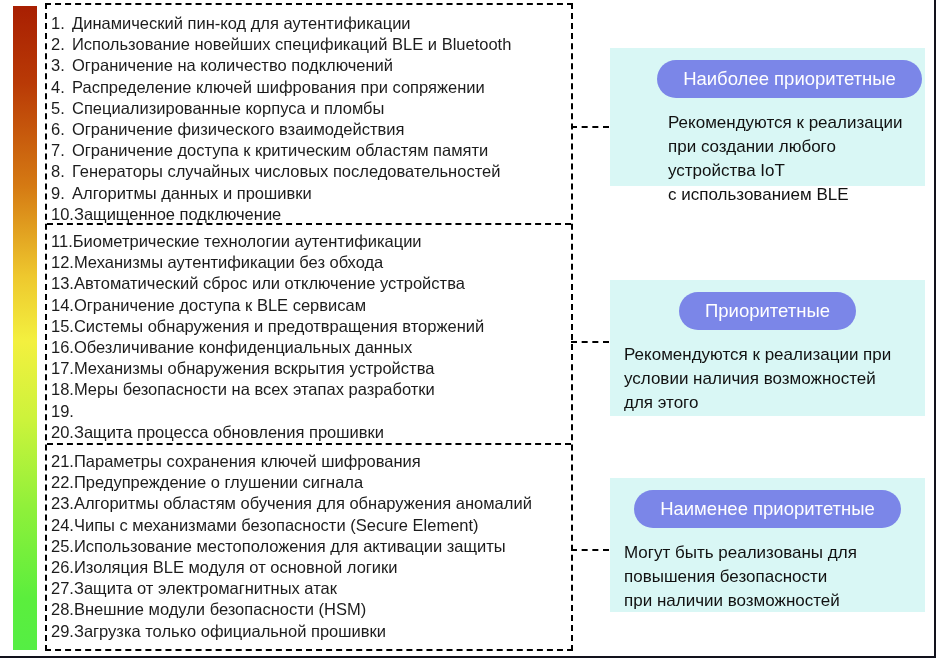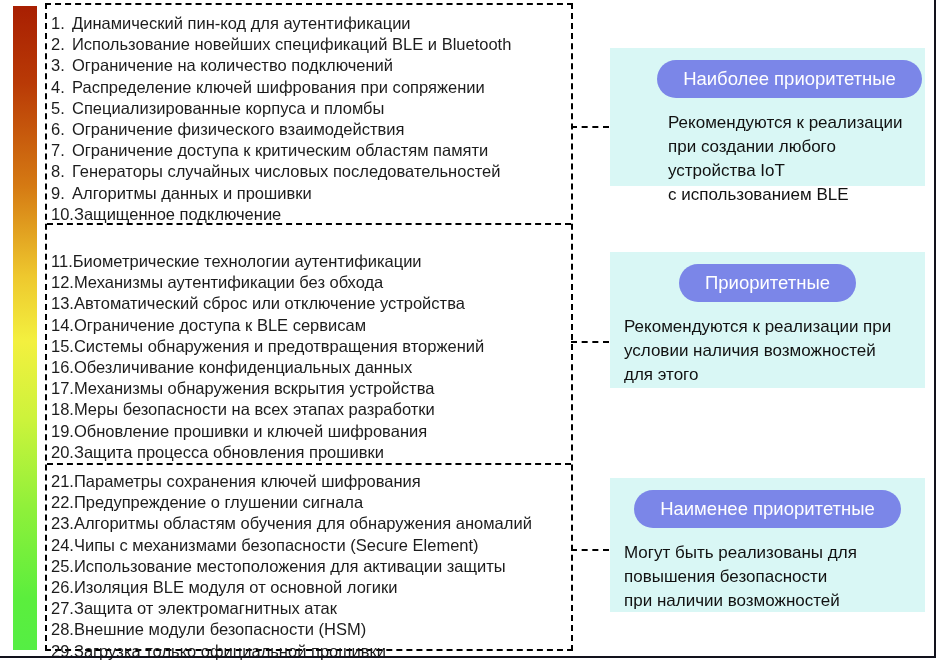--- a/index.html
+++ b/index.html
@@ -5,34 +5,34 @@
   html,body{margin:0;padding:0;background:#ffffff;}
   body{font-family:"Liberation Sans", sans-serif; color:#1c1c1c;}
   .slide{position:relative;width:938px;height:662px;background:#ffffff;overflow:hidden;}
 
   .gradient-bar{position:absolute;left:13px;top:6px;width:24px;height:644px;}
 
   .list-box{position:absolute;left:45px;top:3px;width:528px;height:648px;
     border:2px dashed #000;box-sizing:border-box;background:transparent;}
   .section{box-sizing:border-box;padding-left:4px;}
   .section-1{height:220px;padding-top:8px;border-bottom:2px dashed #000;}
-  .section-2{height:220px;padding-top:6px;border-bottom:2px dashed #000;margin-top:20px;}
+  .section-2{height:220px;padding-top:6px;border-bottom:2px dashed #000;}
   .section-3{height:200px;padding-top:6px;}
   .item{display:flex;height:21.2px;align-items:center;font-size:16.5px;line-height:21.2px;white-space:nowrap;}
   .num{display:inline-block;min-width:21px;}
 
   .connector{position:absolute;left:571px;width:38px;height:0;border-top:2px dashed #000;}
   .connector-1{top:126px;}
   .connector-2{top:341px;}
   .connector-3{top:549px;}
 
   .card{position:absolute;left:610px;width:315px;box-sizing:border-box;
     background:var(--card-bg,#d9f7f5);}
   .card-1{top:48px;height:138px;padding-left:44px;}
-  .card-2{top:252px;height:136px;}
+  .card-2{top:280px;height:136px;}
   .card-3{top:478px;height:134px;}
   .pill{display:block;width:fit-content;margin:12px auto 0 auto;
     background:var(--pill,#7b86e8);color:#ffffff;
     padding:7px 26px;border-radius:24px;font-size:18.5px;line-height:24px;}
   .desc{margin:13px 12px 0 14px;font-size:17px;line-height:24px;color:#111111;
     white-space:pre-line;}
 
   .frame-right{position:absolute;left:934px;top:0;width:2px;height:658px;background:var(--frame,#12121c);}
   .frame-bottom{position:absolute;left:0;top:656px;width:936px;height:2px;background:var(--frame,#12121c);}
 </style>
@@ -114,21 +114,20 @@
         <div class="item">
           <span class="num">17.</span>
           <span>Механизмы обнаружения вскрытия устройства</span>
         </div>
         <div class="item">
           <span class="num">18.</span>
           <span>Меры безопасности на всех этапах разработки</span>
         </div>
         <div class="item">
           <span class="num">19.</span>
-          <span>Обновление прошивки и ключей шифрования</span>
         </div>
         <div class="item">
           <span class="num">20.</span>
           <span>Защита процесса обновления прошивки</span>
         </div>
       </div>
     <div class="section section-3">
         <div class="item">
           <span class="num">21.</span>
           <span>Параметры сохранения ключей шифрования</span>

